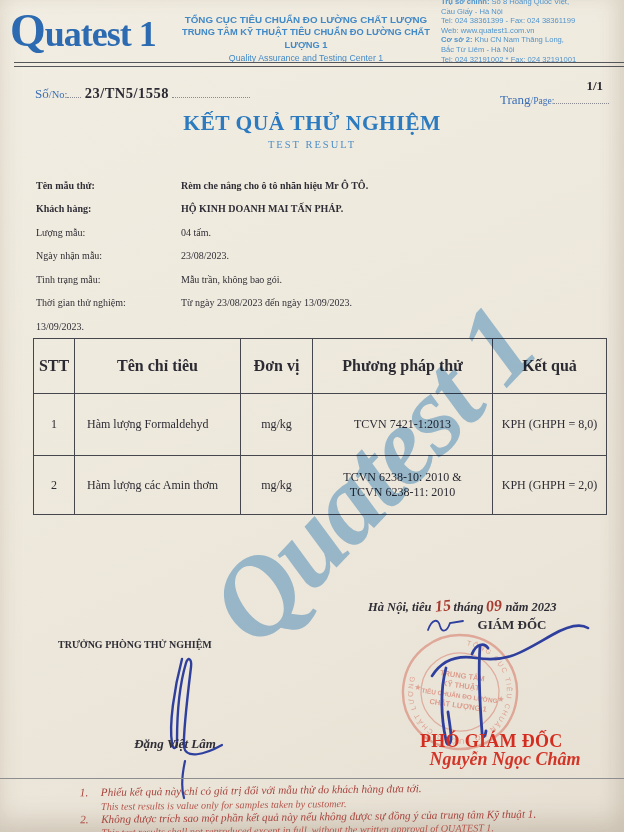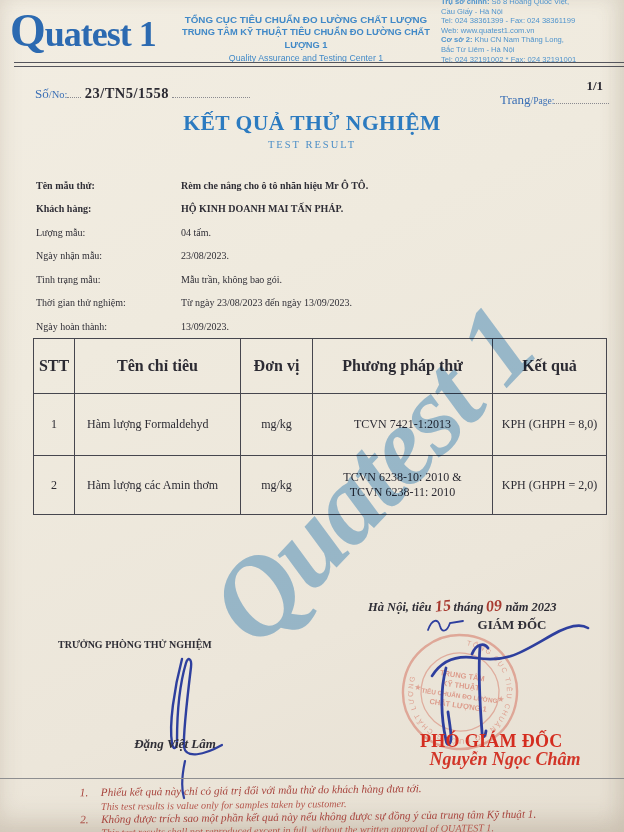--- a/index.html
+++ b/index.html
@@ -131,21 +131,20 @@
       </div>
     <div class="irow">
         <span class="lab">Tình trạng mẫu:</span>
         <span class="val">Mẫu trần, không bao gói.</span>
       </div>
     <div class="irow">
         <span class="lab">Thời gian thử nghiệm:</span>
         <span class="val">Từ ngày 23/08/2023 đến ngày 13/09/2023.</span>
       </div>
     <div class="irow">
-        <span class="lab">Ngày hoàn thành:</span>
         <span class="val">13/09/2023.</span>
       </div>
   </div>
 
   <table class="res">
     <colgroup>
         <col style="width:41px">
         <col style="width:166px">
         <col style="width:72px">
         <col style="width:180px">

